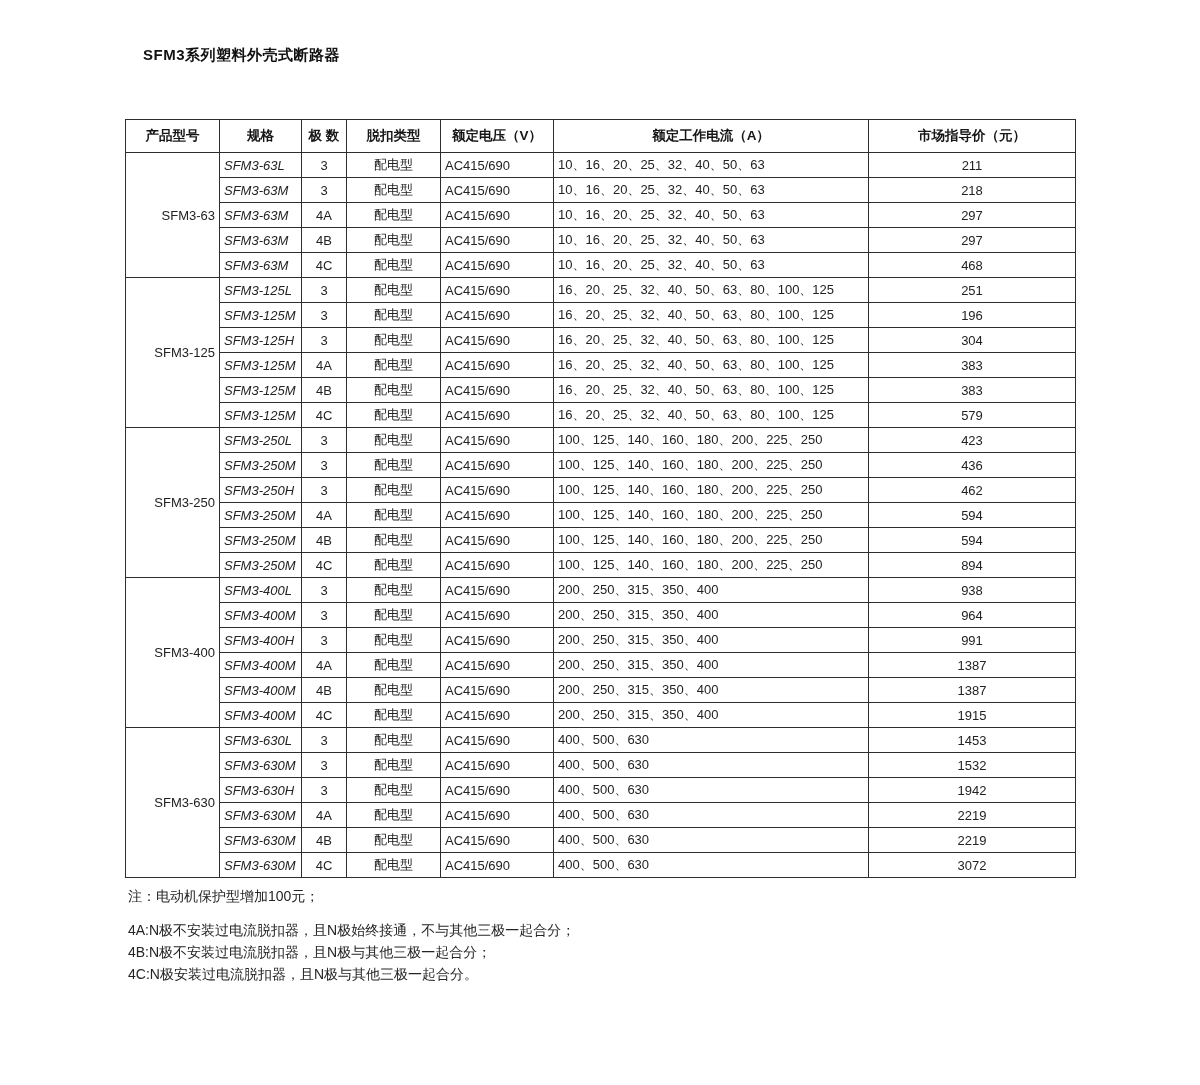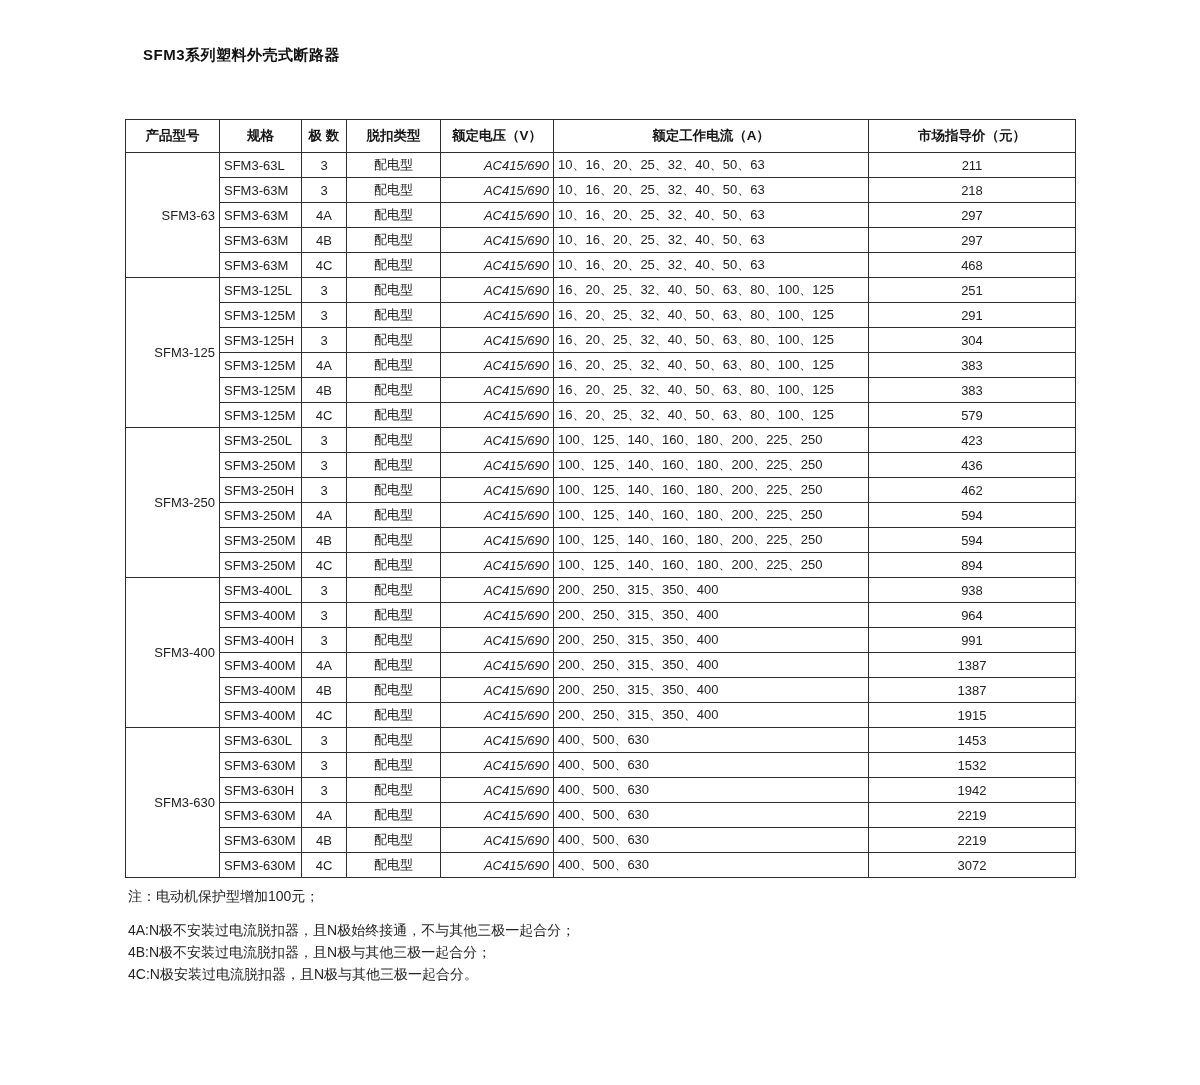--- a/index.html
+++ b/index.html
@@ -26,24 +26,24 @@
     padding: 0 4px;
     white-space: nowrap; overflow: hidden;
     background: #fff;
   }
   .spec-table th {
     font-weight: bold; font-size: 13.5px;
     height: 33px; text-align: center; color: #161616;
   }
   .spec-table td { height: 25px; color: #222; }
   .model-cell  { text-align: right; padding-left: 4px; }
-  .spec-cell   { text-align: left; padding-left: 7px; }
+  .spec-cell   { text-align: left; padding-left: 7px; font-style: italic; }
   .poles-cell  { text-align: center; }
   .trip-cell   { text-align: center; }
-  .voltage-cell{ text-align: right; font-style: italic; }
+  .voltage-cell{ text-align: left; }
   .current-cell{ text-align: left; padding-left: 6px; }
   .price-cell  { text-align: center; }
   .notes {
     position: absolute; left: 128px; top: 886px;
     font-size: 14px; color: #242424;
   }
   .note-primary { margin-bottom: 13px; line-height: 20px; }
   .note-line { line-height: 22px; }
 </style>
 </head>
@@ -122,21 +122,21 @@
     <td class="voltage-cell">AC415/690</td>
     <td class="current-cell">16、20、25、32、40、50、63、80、100、125</td>
     <td class="price-cell">251</td>
   </tr>
       <tr>
     <td class="spec-cell">SFM3-125M</td>
     <td class="poles-cell">3</td>
     <td class="trip-cell">配电型</td>
     <td class="voltage-cell">AC415/690</td>
     <td class="current-cell">16、20、25、32、40、50、63、80、100、125</td>
-    <td class="price-cell">291</td>
+    <td class="price-cell">196</td>
   </tr>
       <tr>
     <td class="spec-cell">SFM3-125H</td>
     <td class="poles-cell">3</td>
     <td class="trip-cell">配电型</td>
     <td class="voltage-cell">AC415/690</td>
     <td class="current-cell">16、20、25、32、40、50、63、80、100、125</td>
     <td class="price-cell">304</td>
   </tr>
       <tr>

